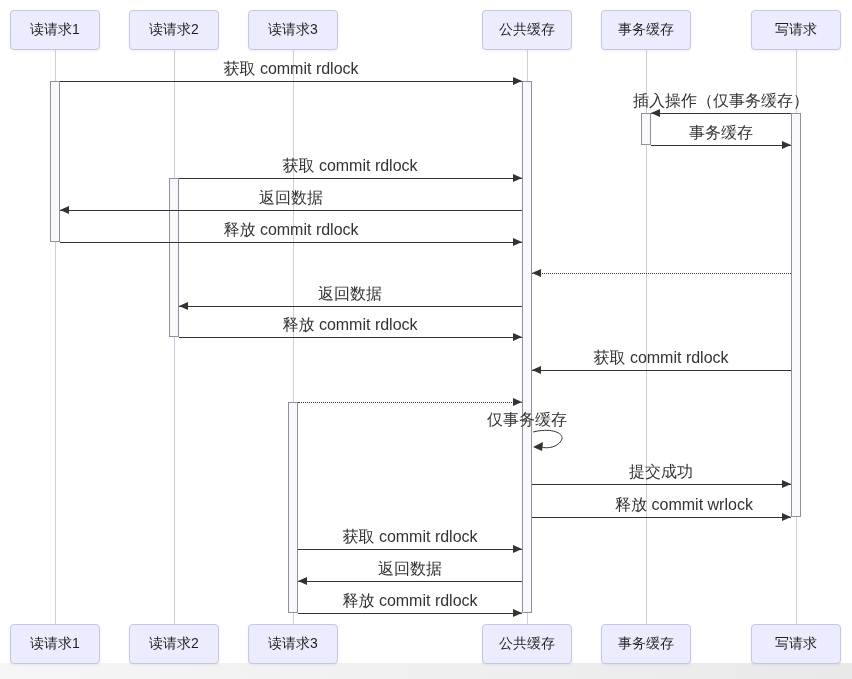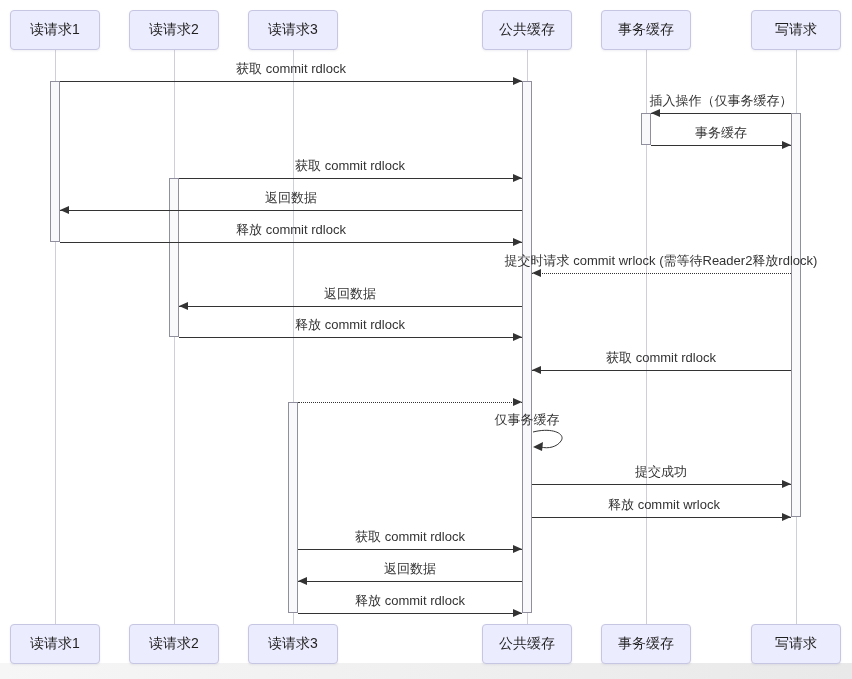--- a/index.html
+++ b/index.html
@@ -52,21 +52,21 @@
     width: 0; height: 0;
     border-top: 4px solid transparent;
     border-bottom: 4px solid transparent;
     z-index: 4;
   }
   .arr.right { border-left: 9px solid #333333; }
   .arr.left  { border-right: 9px solid #333333; }
   .msg-label {
     position: absolute;
     transform: translateX(-50%);
-    font-size: 13px;
+    font-size: 16px;
     line-height: 16px;
     color: #333333;
     white-space: nowrap;
     background: transparent;
     z-index: 4;
   }
   .selfloop {
     position: absolute;
     z-index: 4;
   }
@@ -152,21 +152,20 @@
   <div class="arr right" style="left:513px;top:174px"></div>
 
   <span class="msg-label" style="left:291px;top:190px">返回数据</span>
   <div class="msg-line" style="left:60px;top:210px;width:462px"></div>
   <div class="arr left" style="left:60px;top:206px"></div>
 
   <span class="msg-label" style="left:291px;top:222px">释放 commit rdlock</span>
   <div class="msg-line" style="left:60px;top:242px;width:462px"></div>
   <div class="arr right" style="left:513px;top:238px"></div>
 
-  <span class="msg-label" style="left:661px;top:253px">提交时请求 commit wrlock (需等待Reader2释放rdlock)</span>
   <div class="msg-line dotted" style="left:532px;top:273px;width:259px"></div>
   <div class="arr left" style="left:532px;top:269px"></div>
 
   <span class="msg-label" style="left:350px;top:286px">返回数据</span>
   <div class="msg-line" style="left:179px;top:306px;width:343px"></div>
   <div class="arr left" style="left:179px;top:302px"></div>
 
   <span class="msg-label" style="left:350px;top:317px">释放 commit rdlock</span>
   <div class="msg-line" style="left:179px;top:337px;width:343px"></div>
   <div class="arr right" style="left:513px;top:333px"></div>
@@ -181,21 +180,21 @@
   <span class="msg-label" style="left:527px;top:412px">仅事务缓存</span>
   <svg class="selfloop" style="left:531px;top:428px" width="38" height="26" viewBox="0 0 38 26">
     <path d="M 2 4 C 22 -1 35 6 30 13 C 26 19 17 21 10 19" fill="none" stroke="#333333" stroke-width="1"></path>
     <polygon points="2,19 12,14 11,23" fill="#333333"></polygon>
   </svg>
 
   <span class="msg-label" style="left:661px;top:464px">提交成功</span>
   <div class="msg-line" style="left:532px;top:484px;width:259px"></div>
   <div class="arr right" style="left:782px;top:480px"></div>
 
-  <span class="msg-label" style="left:664px;top:497px">释放 commit wrlock</span>
+  <span class="msg-label" style="left:684px;top:497px">释放 commit wrlock</span>
   <div class="msg-line" style="left:532px;top:517px;width:259px"></div>
   <div class="arr right" style="left:782px;top:513px"></div>
 
   <span class="msg-label" style="left:410px;top:529px">获取 commit rdlock</span>
   <div class="msg-line" style="left:298px;top:549px;width:224px"></div>
   <div class="arr right" style="left:513px;top:545px"></div>
 
   <span class="msg-label" style="left:410px;top:561px">返回数据</span>
   <div class="msg-line" style="left:298px;top:581px;width:224px"></div>
   <div class="arr left" style="left:298px;top:577px"></div>

